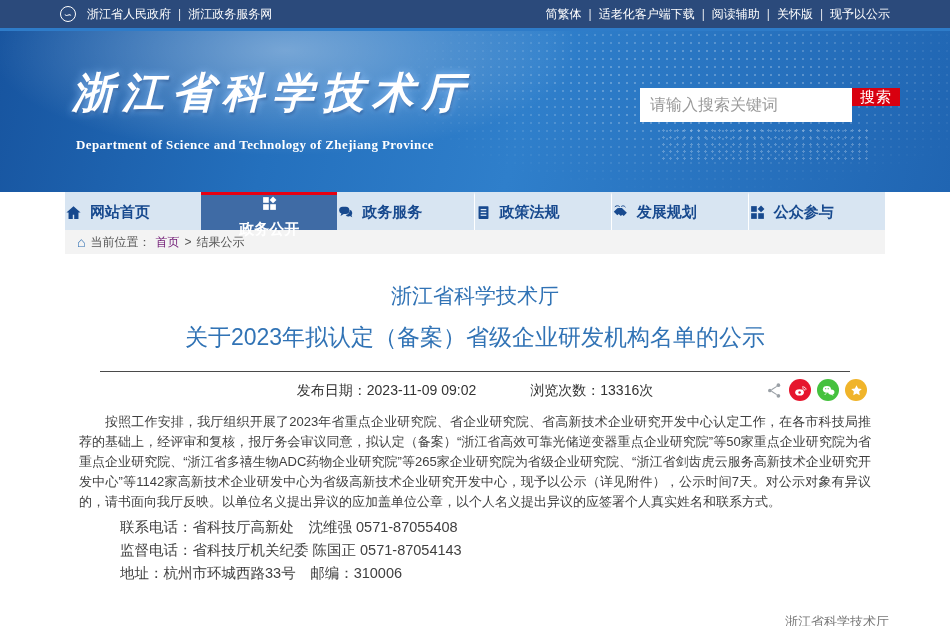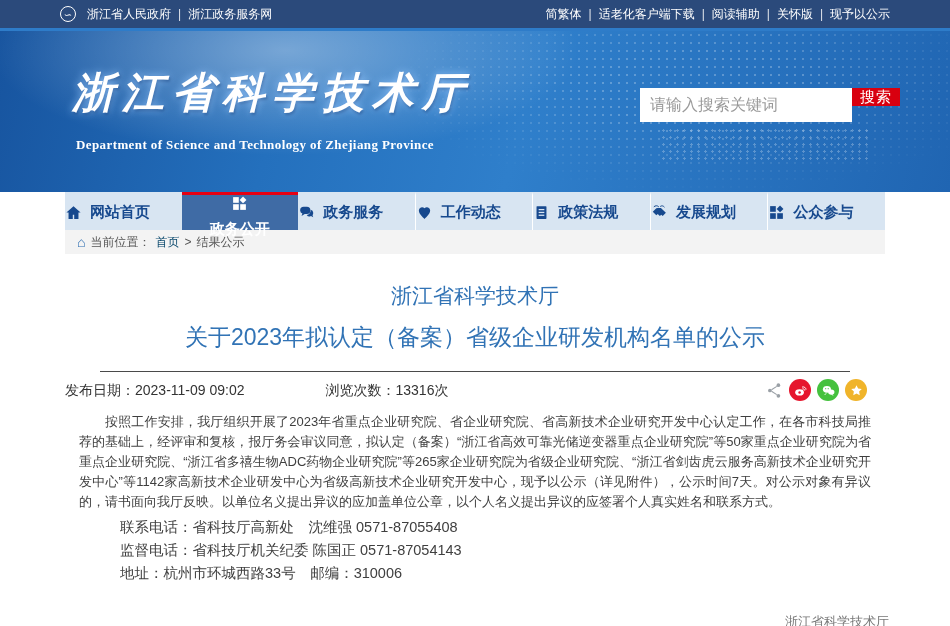--- a/index.html
+++ b/index.html
@@ -55,30 +55,30 @@
     border-top:3px solid transparent; border-left:1px solid #fff; }
   .nav-item:first-child { border-left:0; }
   .nav-item svg { width:17px; height:17px; fill:currentColor; flex:none; }
   .nav-item.active { background:#3f6ba5; color:#fff; border-top-color:#e60012; border-left:0;flex-direction:column; }
   .nav-item.active + .nav-item { border-left:0; }
 
   
   .breadcrumb { height:24px; background:#f3f3f3; display:flex; align-items:center;
     gap:5px; padding:0 12px; font-size:12px; color:#555; }
   .breadcrumb .bc-home-icon { color:#2b6cb0; font-size:14px; line-height:1; }
-  .breadcrumb a { color:#0c4a6e; text-decoration:none; }
+  .breadcrumb a { color:#701a75; text-decoration:none; }
 
   
   .main { position:relative; padding-top:28px; }
   .art-title1, .art-title2 { text-align:center; color:#3173b5; font-weight:400; }
   .art-title1 { font-size:21px; }
   .art-title2 { font-size:23px; margin-top:12px; }
   .rule { border:0; border-top:1px solid #4a4a4a; margin:18px 35px 0; }
   .meta { position:relative; height:38px; display:flex; align-items:center;
-    justify-content:flex-start; gap:81px; font-size:14px; color:#333; }
+    justify-content:center; gap:54px; font-size:14px; color:#333; }
   .share { position:absolute; right:18px; top:7px; display:flex; align-items:center; gap:6px; }
   .share-generic { width:17px; height:17px; }
   .share-circle { width:22px; height:22px; border-radius:50%; display:flex;
     align-items:center; justify-content:center; cursor:pointer; }
   .share-circle svg { width:15px; height:15px; }
   .sc-weibo { background:#e6162d; } .sc-wechat { background:#45c13e; } .sc-qzone { background:#f0b42a; }
 
   .art-body { padding:2px 14px 0; font-size:13px; line-height:20px; color:#3f3f3f;
     text-align:justify; text-indent:2em; }
   .contact { margin:4px 0 0 55px; font-size:14.5px; line-height:23px; color:#3f3f3f; }
@@ -139,26 +139,20 @@
           <rect x="13.6" y="3.6" width="6.8" height="6.8" transform="rotate(45 17 7)"></rect>
         </svg>
         <span>政务公开</span>
       </div>
       <div class="nav-item">
         <svg viewBox="0 0 24 24">
           <path d="M3 9a5 5 0 015-5h4.5a5 5 0 010 10H9.5l-4.5 3 1.2-3.6A5 5 0 013 9z"></path>
           <path d="M21.5 12.5a4.5 4.5 0 00-3.6-4.3 6.5 6.5 0 01-5.6 7.2 4.5 4.5 0 006 1.4l3.2 2-1-3A4.4 4.4 0 0021.5 12.5z"></path>
         </svg>
         <span>政务服务</span>
-      </div>
-      <div class="nav-item">
-        <svg viewBox="0 0 24 24">
-          <path d="M12 21S4 14.6 4 9.2A4.6 4.6 0 0112 6a4.6 4.6 0 018 3.2C20 14.6 12 21 12 21z"></path>
-        </svg>
-        <span>工作动态</span>
       </div>
       <div class="nav-item">
         <svg viewBox="0 0 24 24">
           <rect x="5" y="3" width="14" height="18" rx="1"></rect>
           <rect x="8" y="7" width="8" height="1.8" fill="#d8e5f2"></rect>
           <rect x="8" y="11" width="8" height="1.8" fill="#d8e5f2"></rect>
           <rect x="8" y="15" width="8" height="1.8" fill="#d8e5f2"></rect>
         </svg>
         <span>政策法规</span>
       </div>

